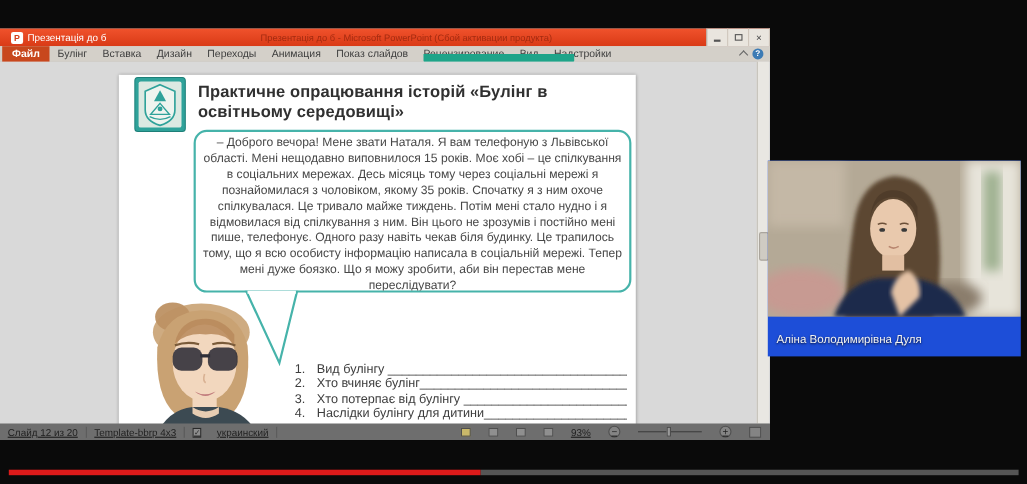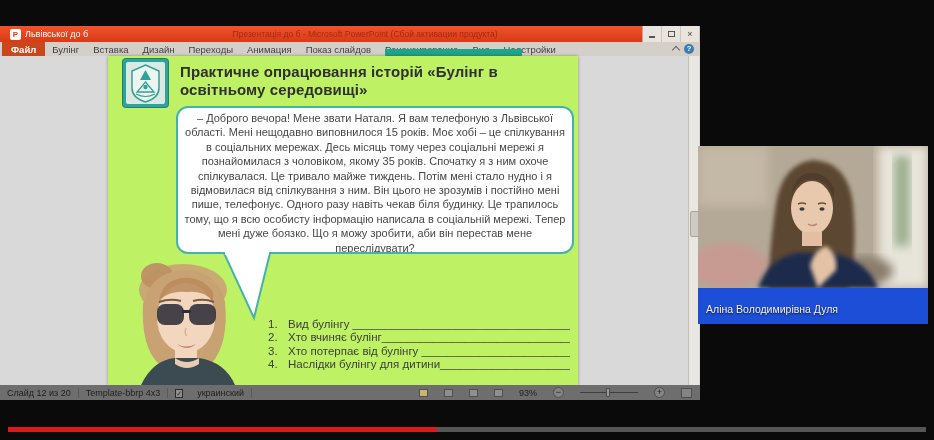--- a/index.html
+++ b/index.html
@@ -24,40 +24,40 @@
   .tab{padding:1px 7px;white-space:nowrap;text-align:right;}
   .tab.file{background:#c8471d;color:#fff;font-weight:bold;margin-left:2px;padding:2px 9px;}
   .strip-right{margin-left:auto;display:flex;align-items:center;gap:5px;margin-right:6px;}
   .chev{width:6px;height:6px;border-left:1px solid #666;border-top:1px solid #666;transform:rotate(45deg);margin-top:2px;}
   .helpdot{width:10px;height:10px;border-radius:50%;background:#3c7bb5;color:#fff;font-size:7.5px;
     text-align:center;line-height:10px;font-weight:bold;}
 
   .sharepill{position:absolute;left:385px;top:23px;width:137px;height:8px;background:#1ea489;border-radius:0 0 2px 2px;}
 
   .slidearea{position:absolute;left:0;top:30px;width:700px;height:329px;background:#d9d9d9;}
-  .slide{position:absolute;left:108px;top:0;width:470px;height:329px;background:#bef264;box-shadow:0 0 3px rgba(0,0,0,.35);}
+  .slide{position:absolute;left:108px;top:12px;width:470px;height:329px;background:#ffffff;box-shadow:0 0 3px rgba(0,0,0,.35);}
   .scrollbar{position:absolute;left:688px;top:0;width:11px;height:329px;background:#e9e7e2;border-left:1px solid #c5c1ba;}
   .scrollthumb{position:absolute;left:1px;top:155px;width:9px;height:26px;background:#cfcbc3;border:1px solid #aaa59d;border-radius:2px;}
 
   
   .logo{position:absolute;left:14px;top:2px;width:47px;height:50px;}
   .slide-title{position:absolute;left:72px;top:7px;width:368px;font-size:15px;font-weight:bold;
     color:#303030;line-height:18px;letter-spacing:.1px;}
   .bubble{position:absolute;left:68px;top:50px;width:398px;height:148px;background:#fff;
     border:2px solid #46b3aa;border-radius:12px;padding:3px 6px;
     font-size:11px;line-height:14.4px;color:#474747;text-align:center;overflow:hidden;}
   .tail{position:absolute;left:100px;top:196px;width:70px;height:70px;}
   .girl{position:absolute;left:5px;top:196px;width:152px;height:133px;}
   .taskblock{position:absolute;left:160px;top:262px;width:302px;font-size:11.5px;color:#3d3d3d;}
   .taskhead{margin-bottom:2px;}
   .taskrow{display:flex;line-height:13.4px;white-space:nowrap;overflow:hidden;}
   .tasknum{width:20px;flex:0 0 20px;}
 
   .statusbar{position:absolute;left:0;top:359px;width:700px;height:15px;background:#6e6e6e;
-    display:flex;align-items:center;font-size:9px;color:#1f1f1f;}
+    display:flex;align-items:center;font-size:9px;color:#1f1f1f;text-decoration:underline;}
   .sb-item{padding:0 7px;white-space:nowrap;}
   .sb-sep{width:1px;height:10px;background:#5a5a5a;}
   .spell{width:10px;height:9px;border:1px solid #2a2a2a;font-size:7px;line-height:8px;text-align:center;color:#2a2a2a;background:#8d8d8d;}
   .sb-right{margin-left:auto;display:flex;align-items:center;gap:16px;margin-right:8px;}
   .viewbtn{width:9px;height:8px;background:#8f8f8f;border:1px solid #4f4f4f;}
   .viewbtn.active{background:#c9b86a;}
   .zoomtxt{font-size:9px;}
   .zbtn{width:11px;height:11px;border:1px solid #4f4f4f;background:#848484;border-radius:50%;
     font-size:9px;line-height:9px;text-align:center;color:#222;}
   .ztrack{width:58px;height:1px;background:#3f3f3f;position:relative;}
@@ -76,21 +76,21 @@
 </style>
 </head>
 <body>
 
 <div class="frame">
 
   <div class="ppt">
 
     <div class="titlebar">
       <div class="ppt-icon">P</div>
-      <div class="tb-left">Львівської до б</div>
+      <div class="tb-left">Презентація до б</div>
       <div class="tb-center">Презентація до б - Microsoft PowerPoint (Сбой активации продукта)</div>
       <div class="winbtns">
         <div class="winbtn">
             <span class="minbar"></span>
           </div>
         <div class="winbtn">
             <span class="maxbox"></span>
           </div>
         <div class="winbtn">×</div>
       </div>

